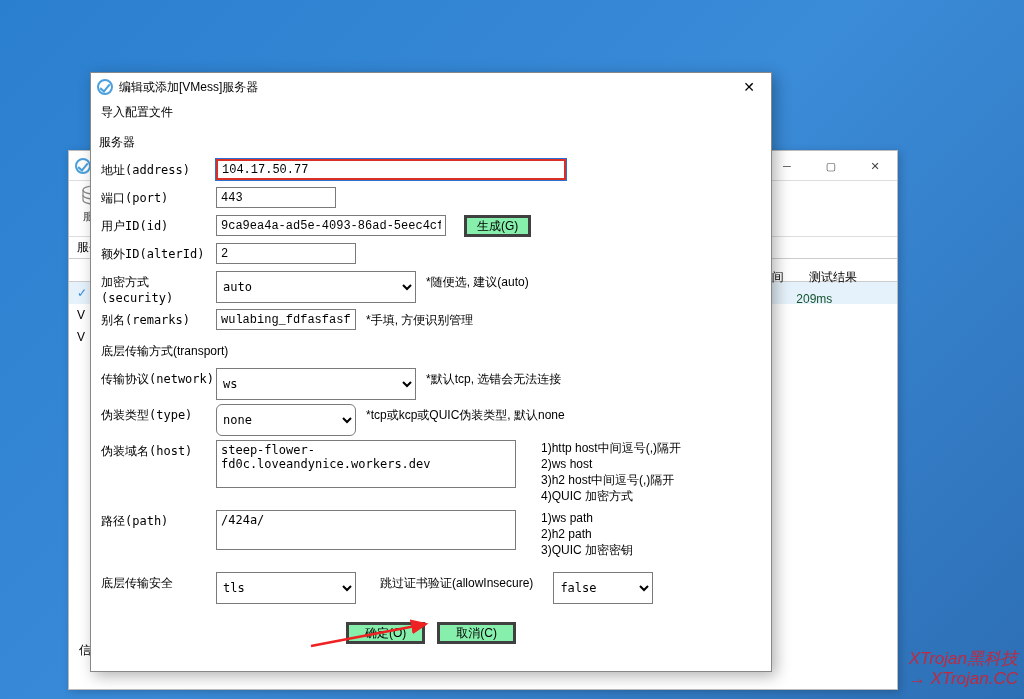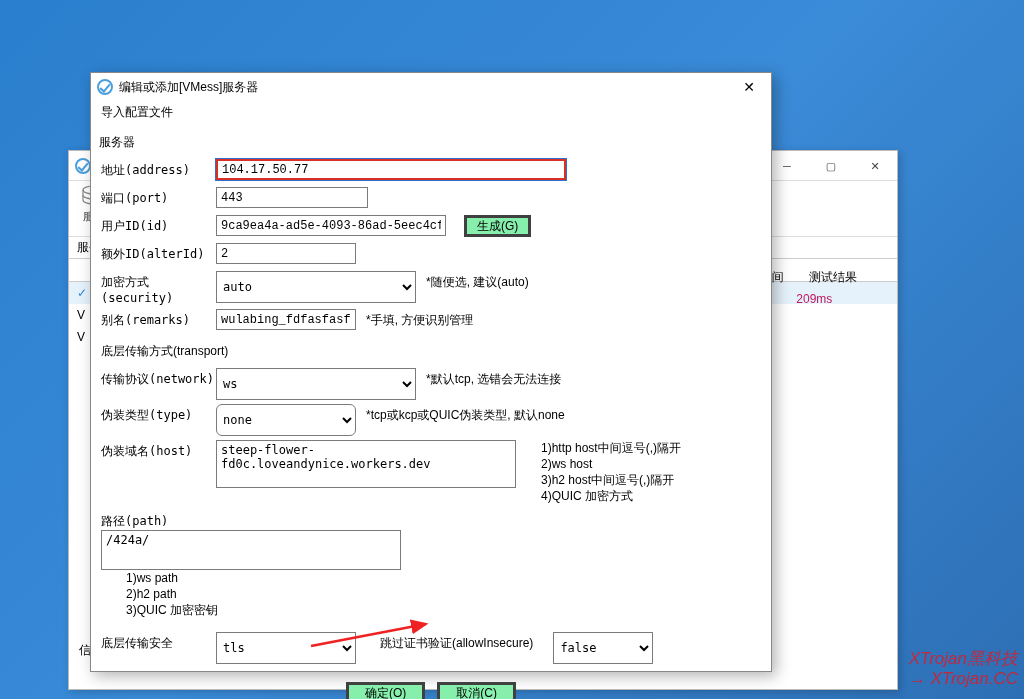--- a/index.html
+++ b/index.html
@@ -17,21 +17,21 @@
 .bg-tool { display:flex; flex-direction:column; align-items:center; font-size:11px; color:#333; }
 .bg-tool-icon { width: 30px; height: 24px; }
 .bg-menubar { height: 22px; border-top:1px solid #ddd; display:flex; align-items:center; font-size:12px; padding:0 8px; gap:16px; }
 .bg-table-header { height: 24px; border-top: 1px solid #ccc; border-bottom:1px solid #ccc; display:flex; font-size:12px; }
 .bg-th { padding: 3px 8px; border-right: 1px solid #eee; }
 .bg-rows { font-size: 12px; }
 .bg-row { height: 22px; display:flex; align-items:center; padding:0 8px; }
 .bg-row.sel { background: #e6f2fb; }
 .bg-check { color:#2e8be0; margin-right:4px; }
 .bg-result { position:absolute; right: 40px; top: 118px; font-size:12px; text-align:center; }
-.bg-result .val { color:#be185d; margin-top:6px; }
+.bg-result .val { color:#14532d; margin-top:6px; }
 .bg-info-label { position:absolute; left:10px; bottom:30px; font-size:12px; }
 .bg-console { position:absolute; left:0; right:0; bottom:0; height:28px; background:#000; color:#9b9b9b; font-family: "Consolas", monospace; font-size:11px; padding:0 6px; overflow:hidden; line-height:14px; }
 
 
 .dialog { position: absolute; left: 90px; top: 72px; width: 682px; height: 600px; background: #fff; border: 1px solid #888; box-shadow: 4px 4px 14px rgba(0,0,0,0.3); }
 .dlg-titlebar { height: 28px; display:flex; align-items:center; padding:0 6px; }
 .dlg-title-text { margin-left: 6px; font-size: 12px; }
 .dlg-close { position:absolute; right:0; top:0; width:44px; height:28px; display:flex; align-items:center; justify-content:center; font-size:14px; }
 .dlg-menubar { padding: 3px 10px; font-size: 12px; }
 .dlg-group-label { font-size: 12px; padding: 10px 0 4px 8px; }
@@ -115,21 +115,21 @@
 
   <div class="dlg-body">
 
     <div class="form-row">
       <div class="form-label">地址(address)</div>
       <input class="form-input highlight" style="width: 350px;" value="104.17.50.77">
     </div>
 
     <div class="form-row">
       <div class="form-label">端口(port)</div>
-      <input class="form-input" style="width: 152px;" value="443">
+      <input class="form-input" style="width: 120px;" value="443">
     </div>
 
     <div class="form-row">
       <div class="form-label">用户ID(id)</div>
       <input class="form-input" style="width: 230px;" value="9ca9ea4a-ad5e-4093-86ad-5eec4cf46922">
       <button class="form-btn" style="margin-left:18px;">生成(G)</button>
     </div>
 
     <div class="form-row">
       <div class="form-label">额外ID(alterId)</div>
@@ -166,21 +166,21 @@
       <div class="form-label">伪装域名(host)</div>
       <textarea class="form-textarea" style="width: 300px; height: 48px;">steep-flower-fd0c.loveandynice.workers.dev</textarea>
       <div class="hint-list">
         <div>1)http host中间逗号(,)隔开</div>
         <div>2)ws host</div>
         <div>3)h2 host中间逗号(,)隔开</div>
         <div>4)QUIC 加密方式</div>
       </div>
     </div>
 
-    <div class="form-row" style="margin-top:6px;flex-direction:column;">
+    <div class="form-row" style="margin-top:6px;">
       <div class="form-label">路径(path)</div>
       <textarea class="form-textarea" style="width: 300px; height: 40px;">/424a/</textarea>
       <div class="hint-list">
         <div>1)ws path</div>
         <div>2)h2 path</div>
         <div>3)QUIC 加密密钥</div>
       </div>
     </div>
 
     <div class="form-row" style="margin-top:14px;">

